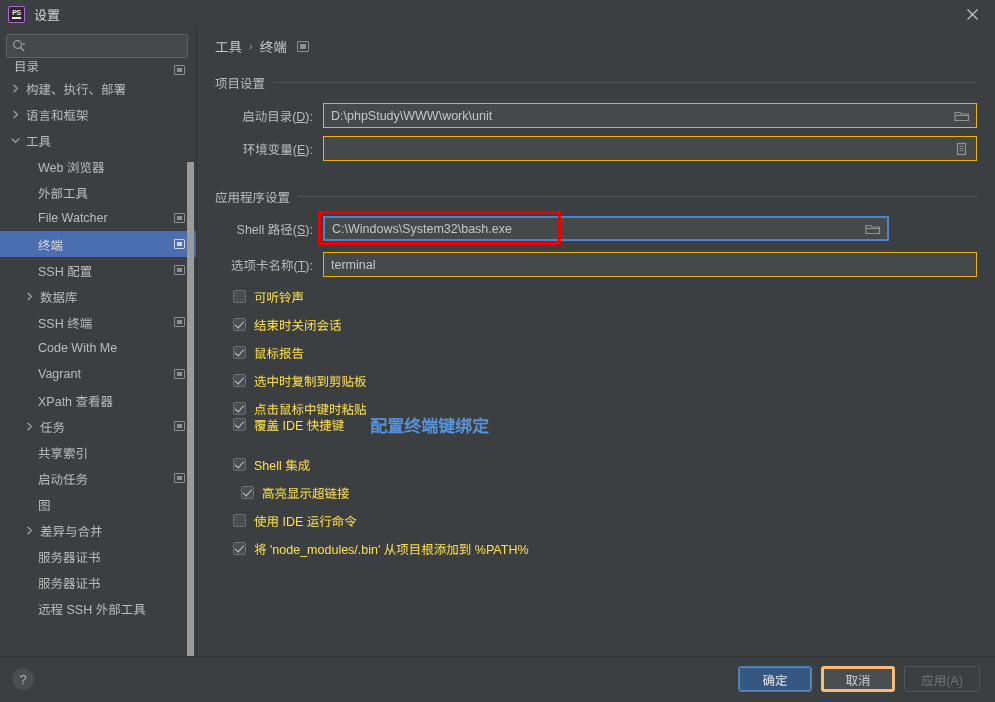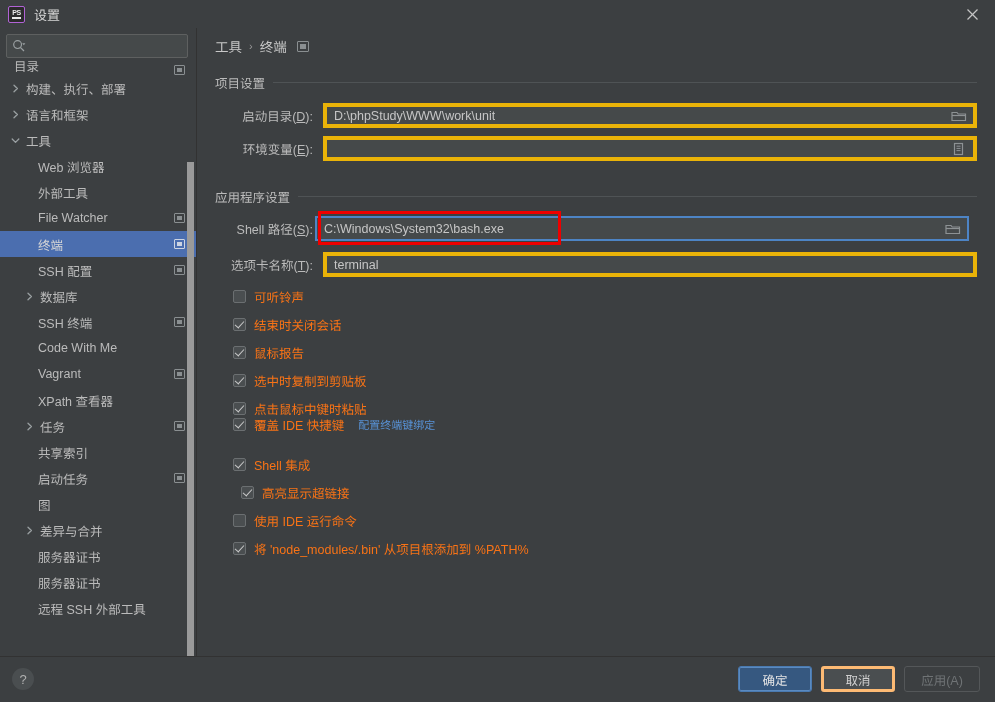--- a/index.html
+++ b/index.html
@@ -251,21 +251,21 @@
     font-size: 12.5px;
     color: #bbbbbb;
     text-align: left;
     white-space: nowrap;
   }
   .field-label u { text-decoration: underline; }
   .field-box {
     position: relative;
     height: 25px;
     background: #45494a;
-    border: 4px solid #eab308;
+    border: 1px solid #eab308;
     box-sizing: border-box;
     display: flex;
     align-items: center;
   }
   .field-box.focused {
     border: 2px solid #4d84c5;
     background: #45494a;
   }
   .field-value {
     padding-left: 7px;
@@ -314,29 +314,30 @@
     position: absolute;
     left: 3px; top: 0px;
     width: 4px; height: 8px;
     border: solid #c9c9c9;
     border-width: 0 1.6px 1.6px 0;
     transform: rotate(42deg);
   }
   .check-label {
     margin-left: 8px;
     font-size: 12.5px;
-    color: #f97316;
+    color: #fde047;
     white-space: nowrap;
   }
   .inline-link {
-    margin-left: 14px;
-    font-size: 11px;
+    margin-left: 26px;
+    font-size: 17px;
     color: #5892d6;
     cursor: pointer;
     white-space: nowrap;
+    font-weight: bold;
   }
 
   
   .bottom {
     position: absolute;
     left: 0; top: 656px;
     width: 995px; height: 46px;
     background: #3c3f41;
     border-top: 1px solid #323232;
   }
@@ -621,21 +622,21 @@
 
     <div class="section" style="top:160px;">
       <span class="section-title">应用程序设置</span>
       <span class="section-line"></span>
     </div>
 
     <div class="field-row" style="left:18px; top:188px; width:762px;">
       <span class="field-label" style="width:98px; text-align:right;">
         <span>Shell 路径(</span><u>S</u><span>):</span>
       </span>
-      <span class="field-box focused" style="margin-left:2px; width:654px;">
+      <span class="field-box focused" style="margin-left:10px; width:566px;">
         <span class="field-value">C:\Windows\System32\bash.exe</span>
         <span class="field-btn">
           <svg width="16" height="14" viewBox="0 0 16 14" aria-hidden="true">
             <path d="M1 3.5 L6 3.5 L7.2 5 L14.5 5 L14.5 11.5 L1 11.5 Z" fill="none" stroke="#8d9294" stroke-width="1.2"></path>
             <path d="M1 6.5 L14.5 6.5" stroke="#8d9294" stroke-width="1.2"></path>
           </svg>
         </span>
       </span>
     </div>
 

